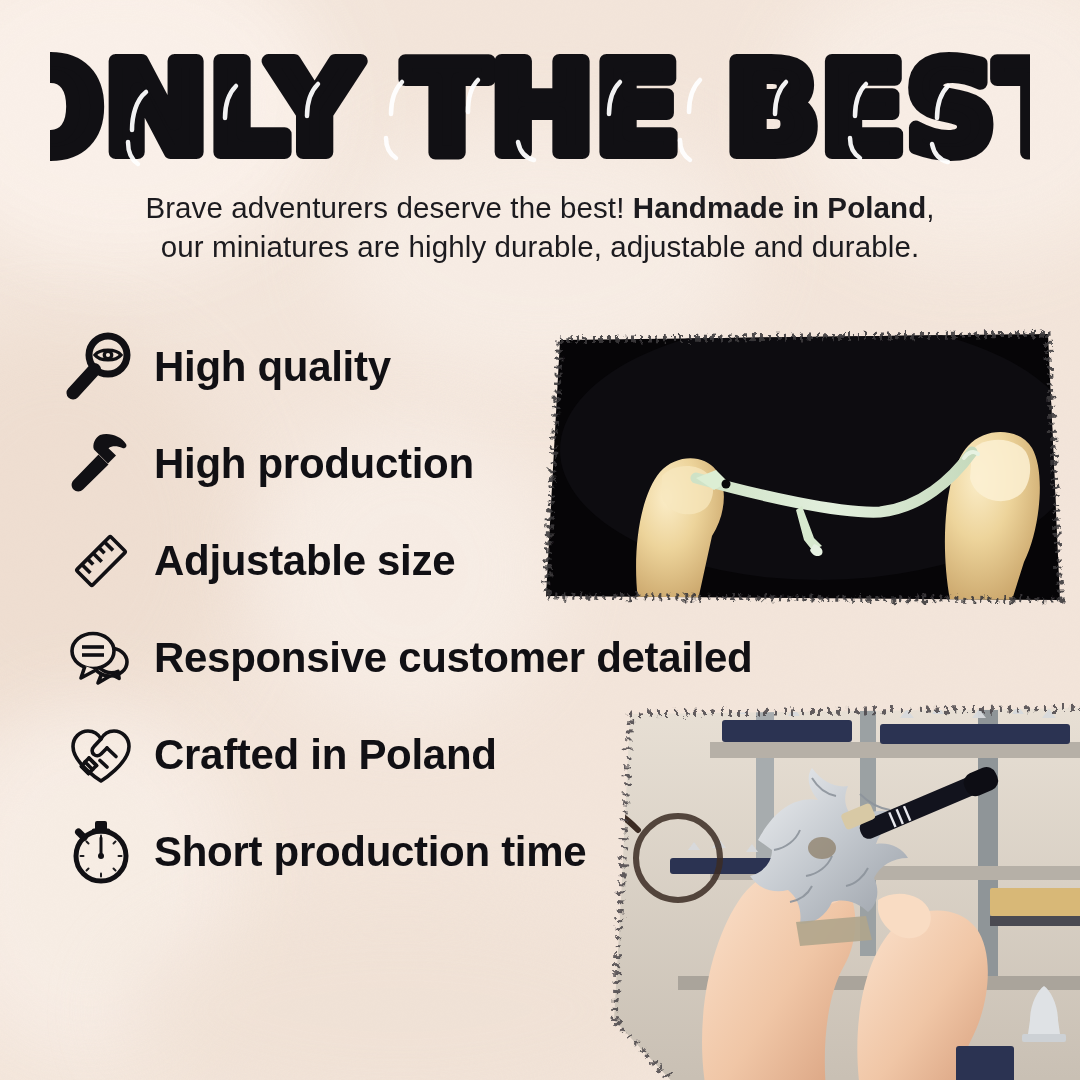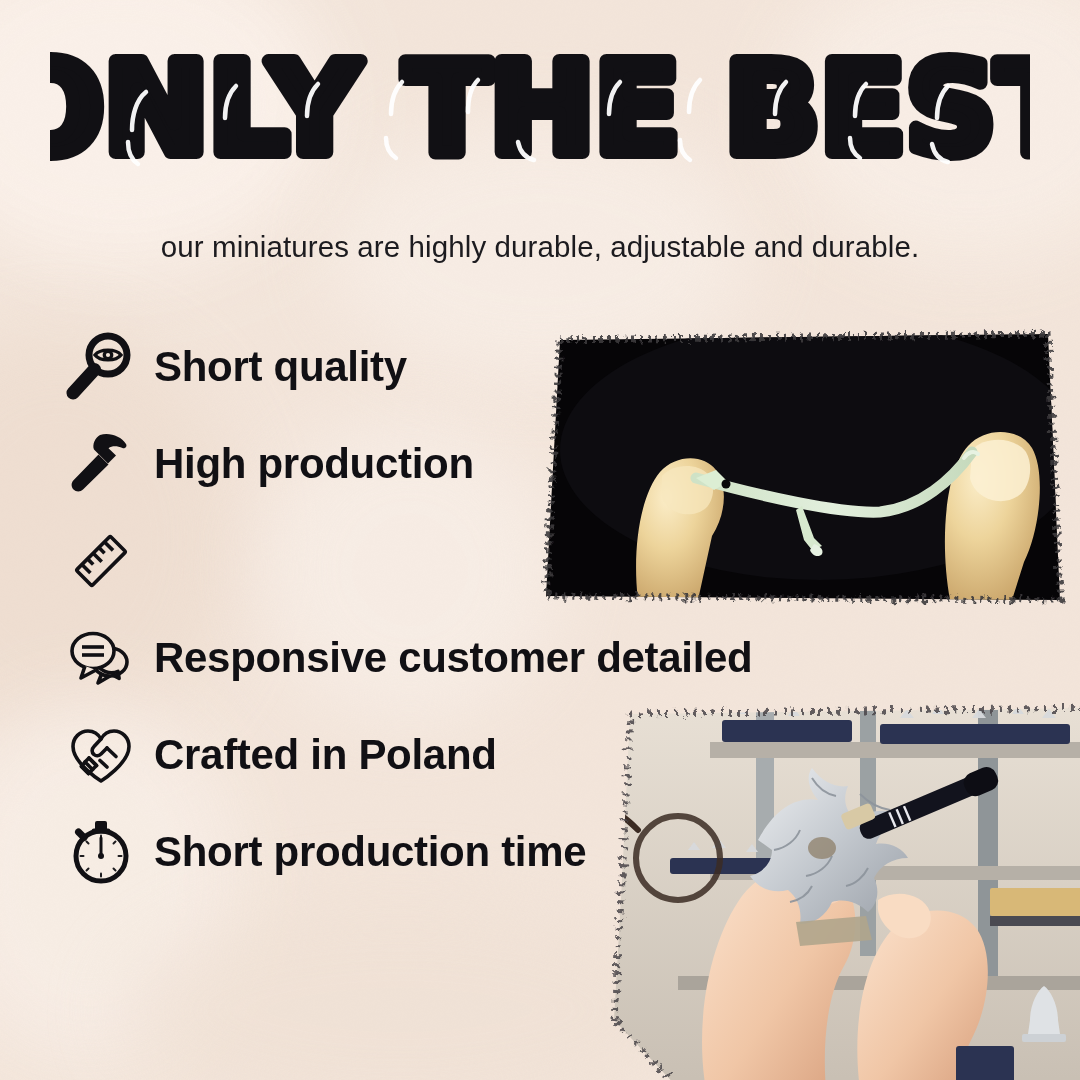--- a/index.html
+++ b/index.html
@@ -155,37 +155,37 @@
         <path d="M736,48 C728,56 725,68 725,80"></path>
         <path d="M816,50 C808,58 805,70 805,82"></path>
         <path d="M800,104 C800,114 804,120 810,124"></path>
         <path d="M898,52 C890,60 887,72 887,84"></path>
         <path d="M882,110 C884,120 890,126 898,128"></path>
       </g>
     </svg>
   </div>
 
   <div class="subtitle">
-    <br>
+    <span><span>Brave adventurers deserve the best! </span><b>Handmade in Poland</b><span>,</span></span><br>
     <span>our miniatures are highly durable, adjustable and durable.</span>
   </div>
 
   <div class="features">
 
     <div class="feature">
       <span class="ico">
         <svg width="74" height="74" viewBox="0 0 74 74" fill="none" stroke="#111014">
           <circle cx="44" cy="25" r="19" stroke-width="7"></circle>
           <path d="M30.5,39.5 L9,63" stroke-width="13" stroke-linecap="round"></path>
           <path d="M31,25 C36,18.5 52,18.5 57,25 C52,31.5 36,31.5 31,25 Z" stroke-width="3.4" fill="none"></path>
           <circle cx="44" cy="25" r="5.4" fill="#111014" stroke="none"></circle>
           <circle cx="44" cy="25" r="2.1" fill="#f3e5da" stroke="none"></circle>
         </svg>
       </span>
-      <span class="flabel">Short quality</span>
+      <span class="flabel">High quality</span>
     </div>
 
     <div class="feature">
       <span class="ico">
         <svg width="74" height="74" viewBox="0 0 74 74" fill="#111014" stroke="none">
           <path d="M36,8 C45,5 57,9 62,17 C63.5,19.5 61,22 58.5,21 C53,18.8 48,18.8 44.5,21.2
                    L52,28.5 L44,36.5 L30,22.6 C28,18 31,10.5 36,8 Z"></path>
           <path d="M34.5,27.5 L44.5,37.5 L19,62.5 C16.5,65 12,65 9.5,62.5 C7,60 7,55.8 9.5,53.3 Z"></path>
           <path d="M44.5,21.3 C48.5,19 54,19.5 58.5,21.2 L54,26.5 Z" opacity=".0"></path>
         </svg>
@@ -199,20 +199,21 @@
           <g transform="rotate(-45 37 37)">
             <rect x="13" y="26" width="48" height="22" rx="1.5"></rect>
             <path d="M21,26 L21,38"></path>
             <path d="M29,26 L29,34"></path>
             <path d="M37,26 L37,38"></path>
             <path d="M45,26 L45,34"></path>
             <path d="M53,26 L53,38"></path>
           </g>
         </svg>
       </span>
+      <span class="flabel">Adjustable size</span>
     </div>
 
     <div class="feature">
       <span class="ico">
         <svg width="74" height="74" viewBox="0 0 74 74" fill="none" stroke="#111014" stroke-width="3.6">
           <path d="M46,42 C46,50 53.5,56 62,56 C64.5,56 66.8,55.5 68.8,54.6 L70,62 L63.5,58.6" stroke-linejoin="round" stroke-linecap="round" transform="translate(-12,-2) scale(0.96)"></path>
           <ellipse cx="46" cy="41" rx="17" ry="14"></ellipse>
           <path d="M38,52 L34,62 L46,55" stroke-linejoin="round"></path>
           <ellipse cx="29" cy="30" rx="21" ry="17.5" fill="#f3e5da"></ellipse>
           <path d="M21,45 L17,57 L32,49" stroke-linejoin="round" fill="#f3e5da"></path>

